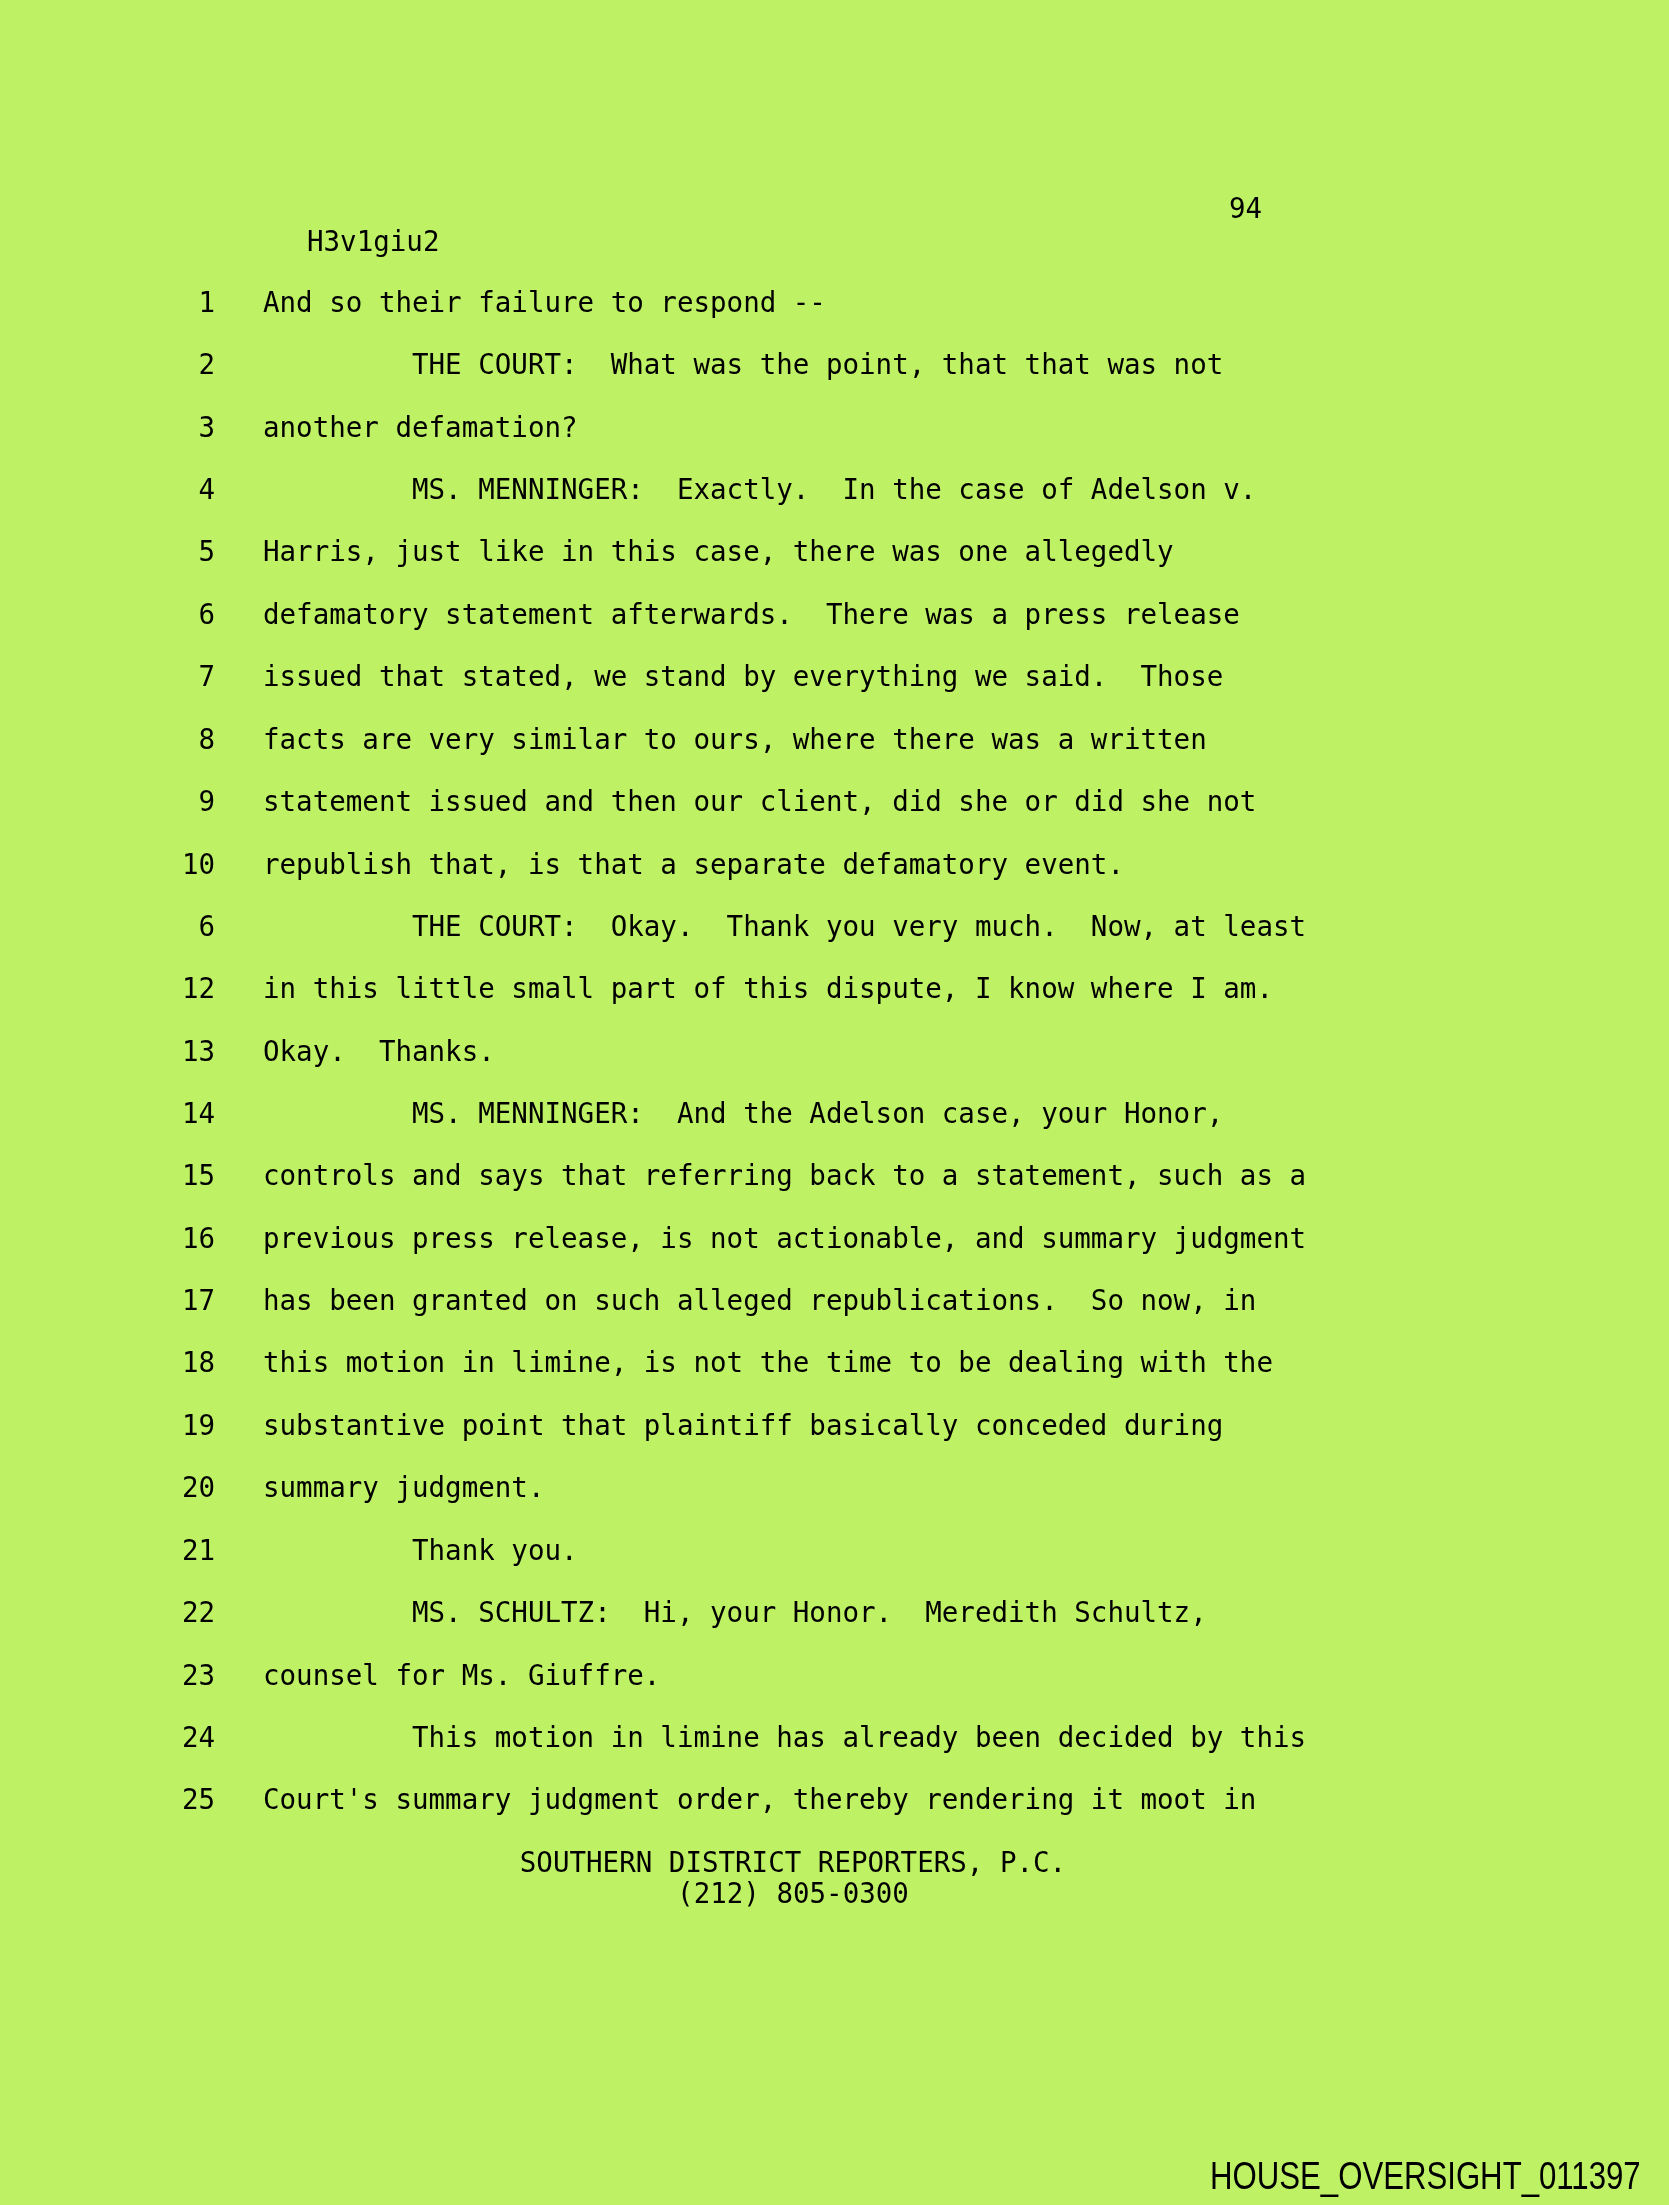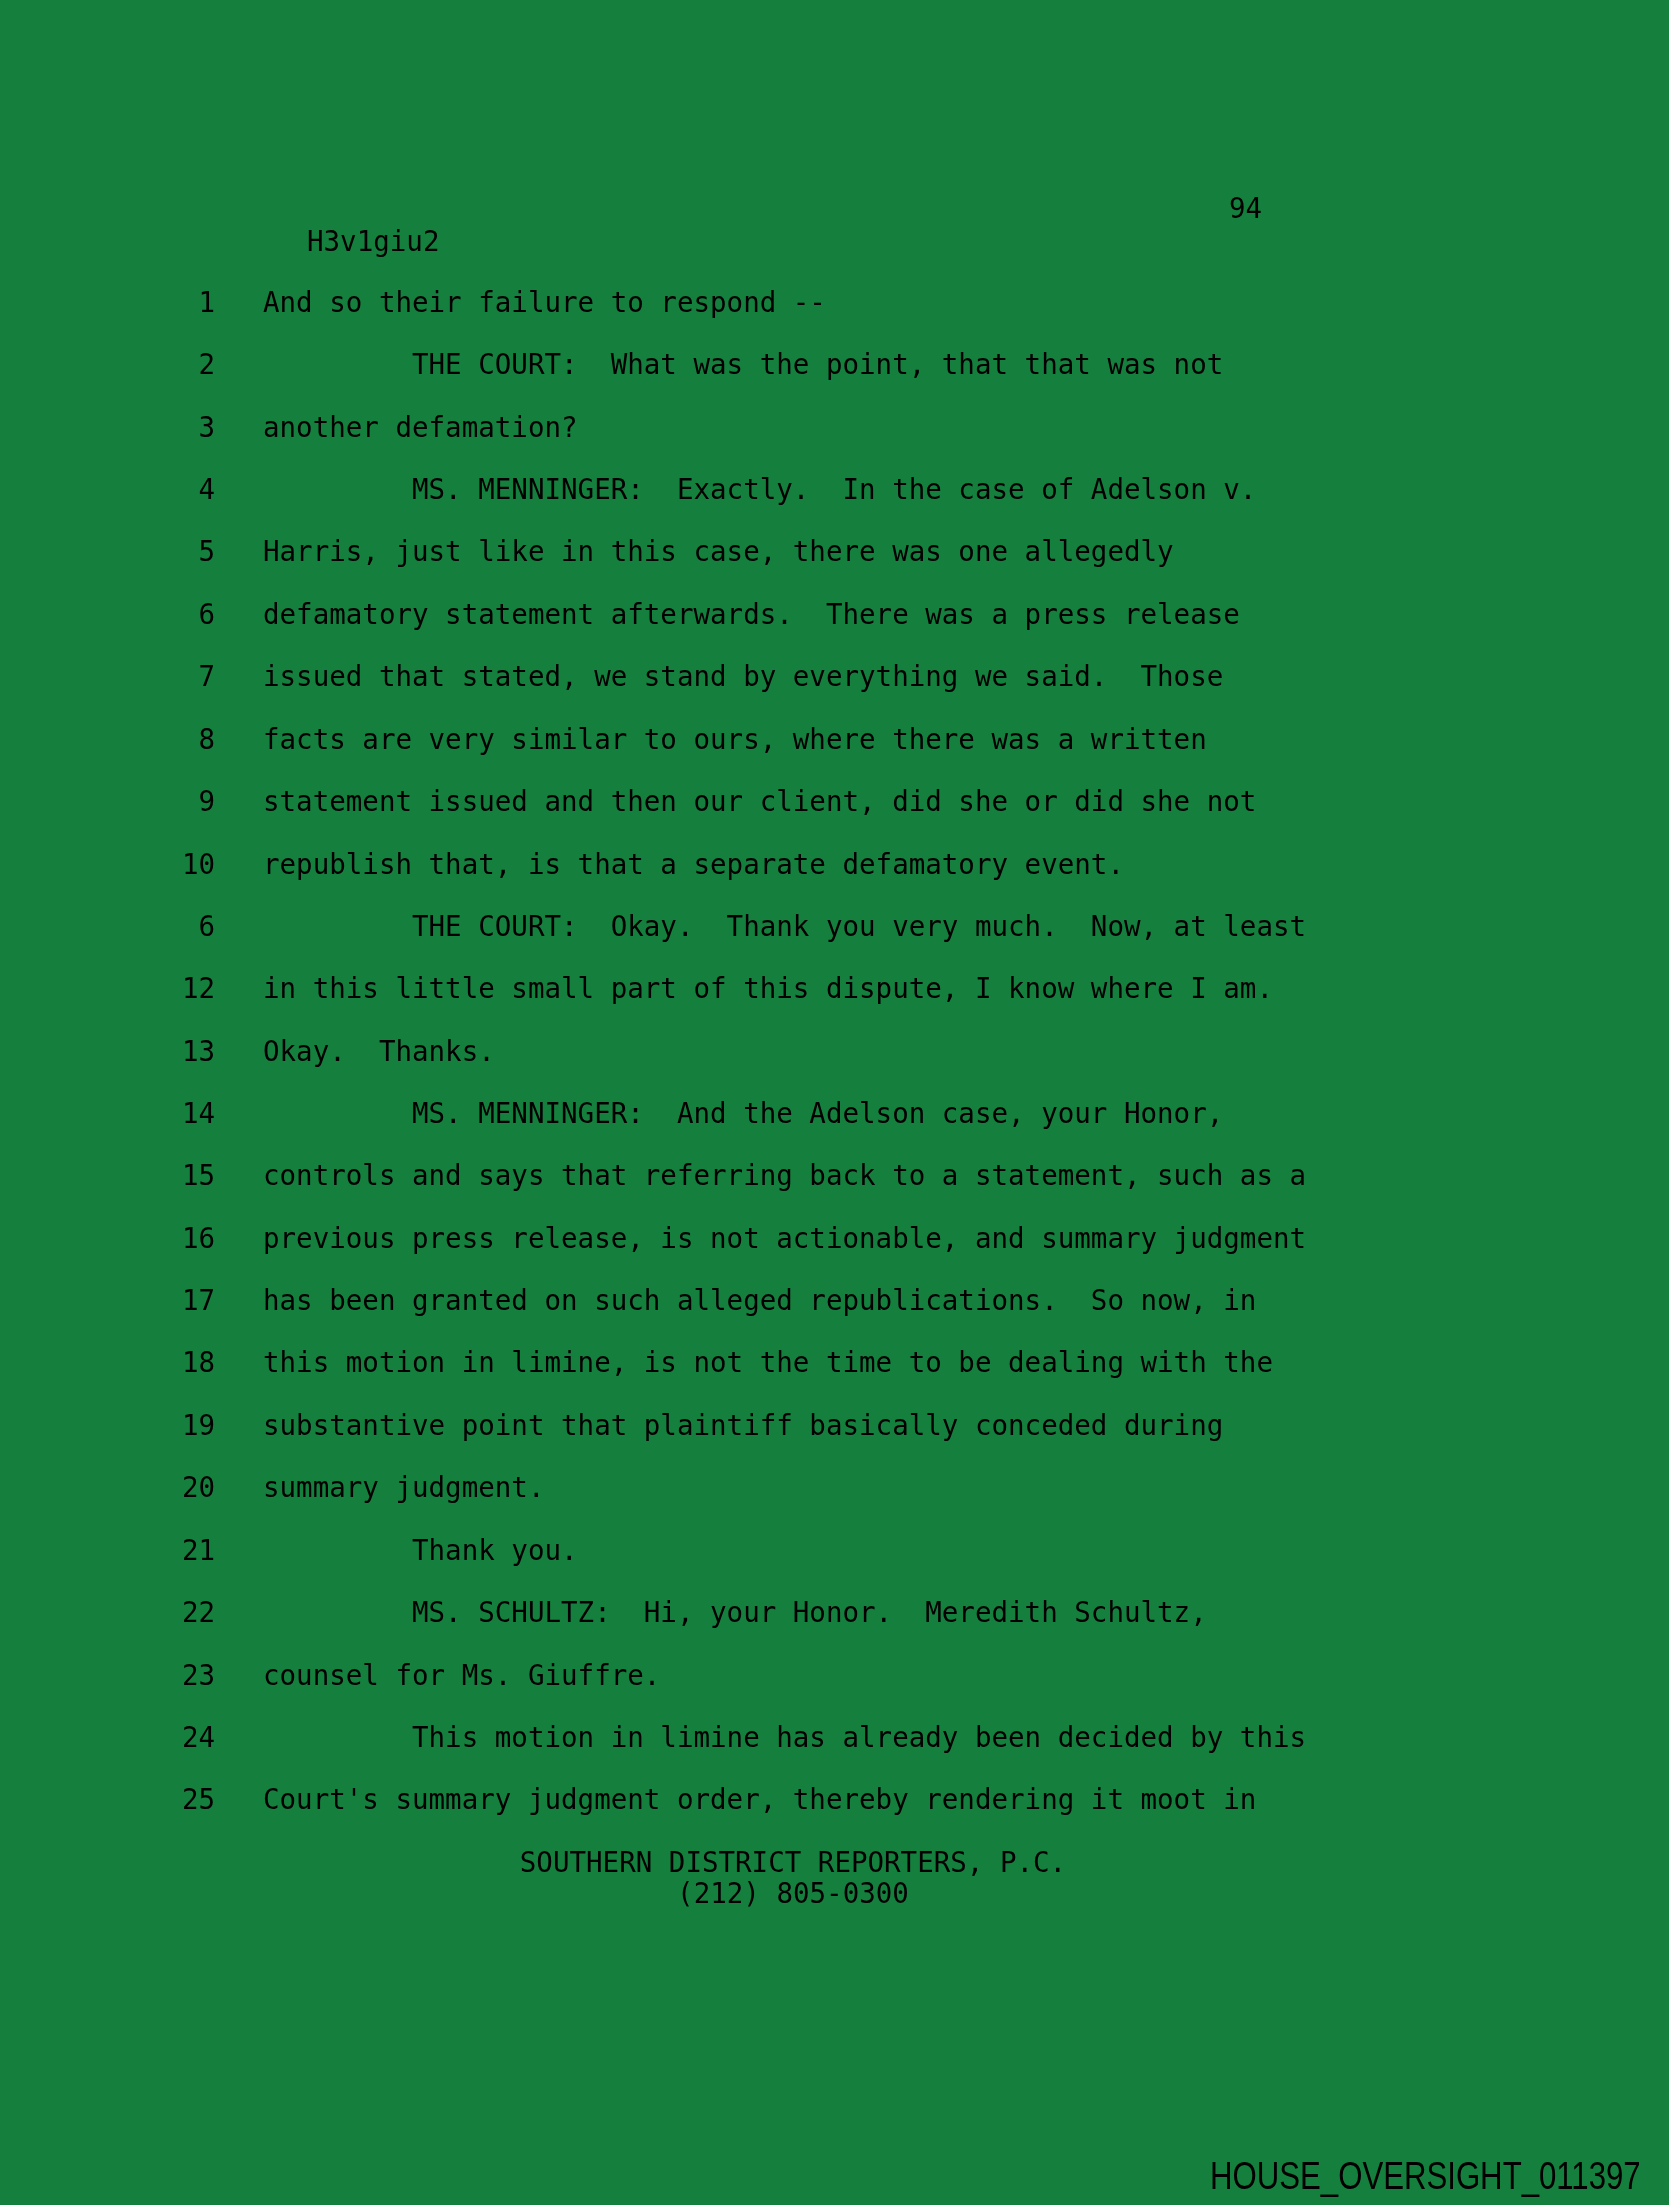--- a/index.html
+++ b/index.html
@@ -1,21 +1,21 @@
 <!DOCTYPE html>
 <html style="font-size:10.5px"><head>
 <meta charset="utf-8">
 <style>
   html, body { margin: 0; padding: 0; }
   body { background: #888; }
   .page {
     position: relative;
     width: 1669px;
     height: 2205px;
-    background: #15803d;
+    background: #bef264;
     font-family: "DejaVu Sans Mono", monospace;
     color: #000000;
     overflow: hidden;
   }
   .mono {
     position: absolute;
     font-size: 27.5px;
     line-height: 33px;
     white-space: pre;
   }

